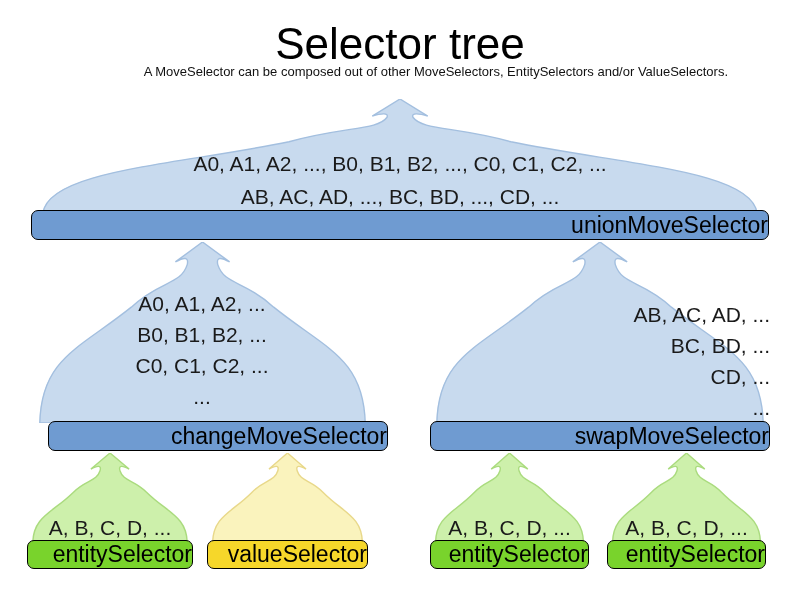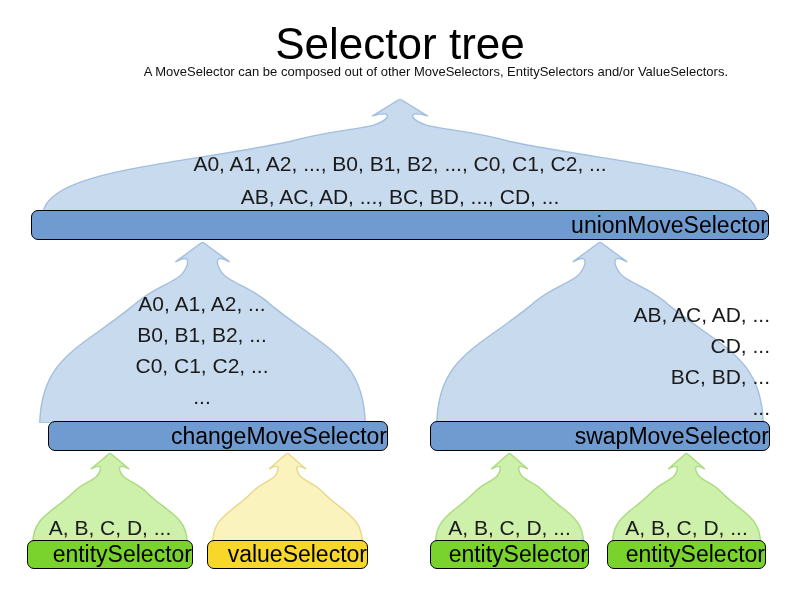--- a/index.html
+++ b/index.html
@@ -71,22 +71,22 @@
       <span>changeMoveSelector</span>
     </div>
   </div>
 
   <div class="node" style="left:430px;top:242px;width:340px;height:210px;">
     <svg class="balloon blue-cloud" style="left:0;top:0;" width="340" height="181" viewBox="0 0 400 200" preserveAspectRatio="none">
       <path vector-effect="non-scaling-stroke" stroke-width="1.4" d="M200,0 L168,22 C178,17 184,16 182,25 C174,48 150,42 116,72 C55,118 10,128 8,200 L392,200 C390,128 345,118 284,72 C250,42 226,48 218,25 C216,16 222,17 232,22 Z"></path>
     </svg>
     <div class="cloud-text" style="top:57px;text-align:right;">
       <div>AB, AC, AD, ...</div>
+      <div>BC, BD, ...</div>
       <div>CD, ...</div>
-      <div>BC, BD, ...</div>
       <div>...</div>
     </div>
     <div class="bar blue-bar" style="left:0;top:179px;width:340px;height:30px;">
       <span>swapMoveSelector</span>
     </div>
   </div>
 
   <div class="node" style="left:27px;top:453px;width:166px;height:117px;">
     <svg class="balloon green-cloud" style="left:0;top:0;" width="166" height="89" viewBox="0 0 400 200" preserveAspectRatio="none">
       <path vector-effect="non-scaling-stroke" stroke-width="1.4" d="M200,0 L154,36 C170,28 180,27 176,40 C168,64 142,60 112,88 C62,134 16,142 14,200 L386,200 C384,142 338,134 288,88 C258,60 232,64 224,40 C220,27 230,28 246,36 Z"></path>

